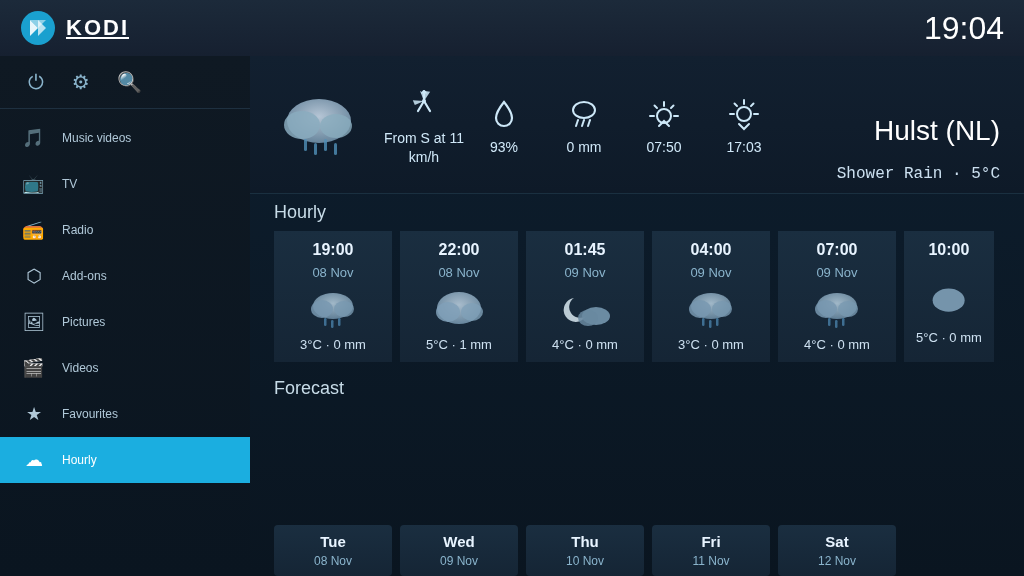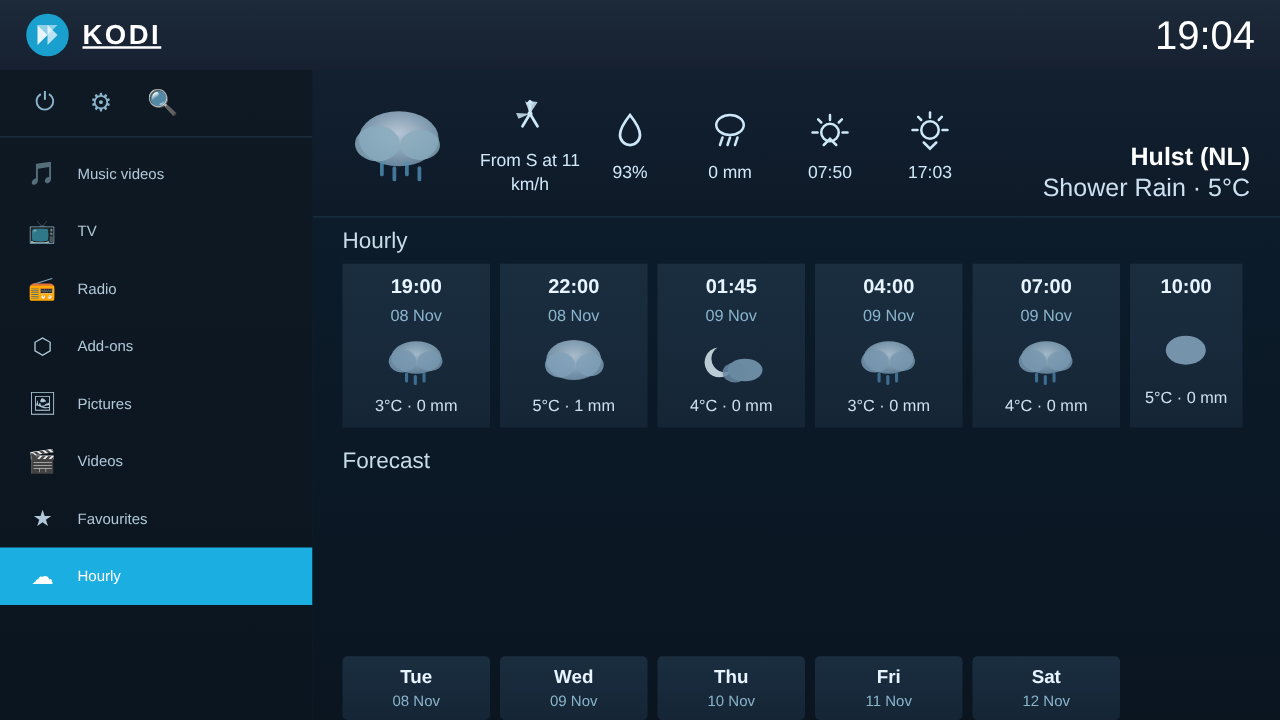--- a/index.html
+++ b/index.html
@@ -133,29 +133,30 @@
       justify-content: center;
       flex-shrink: 0;
     }
     .weather-location-block {
       flex: 1;
       display: flex;
       flex-direction: column;
       align-items: flex-end;
     }
     .weather-location-name {
-      font-size: 20px;
-      font-weight: bold;
+      font-size: 28px;
+      font-weight: normal;
       color: #fff;
       margin-top: 45px;
     }
     .weather-condition {
-      font-size: 20px;
+      font-size: 16px;
       color: #cce0f0;
-      margin-top: 2px;
+      margin-top: 18px;
+      font-family: Liberation Mono, monospace;
     }
     .weather-stats {
       display: flex;
       gap: 0;
       flex: 2;
       justify-content: flex-start;
       align-items: center;
     }
     .weather-stat {
       display: flex;

